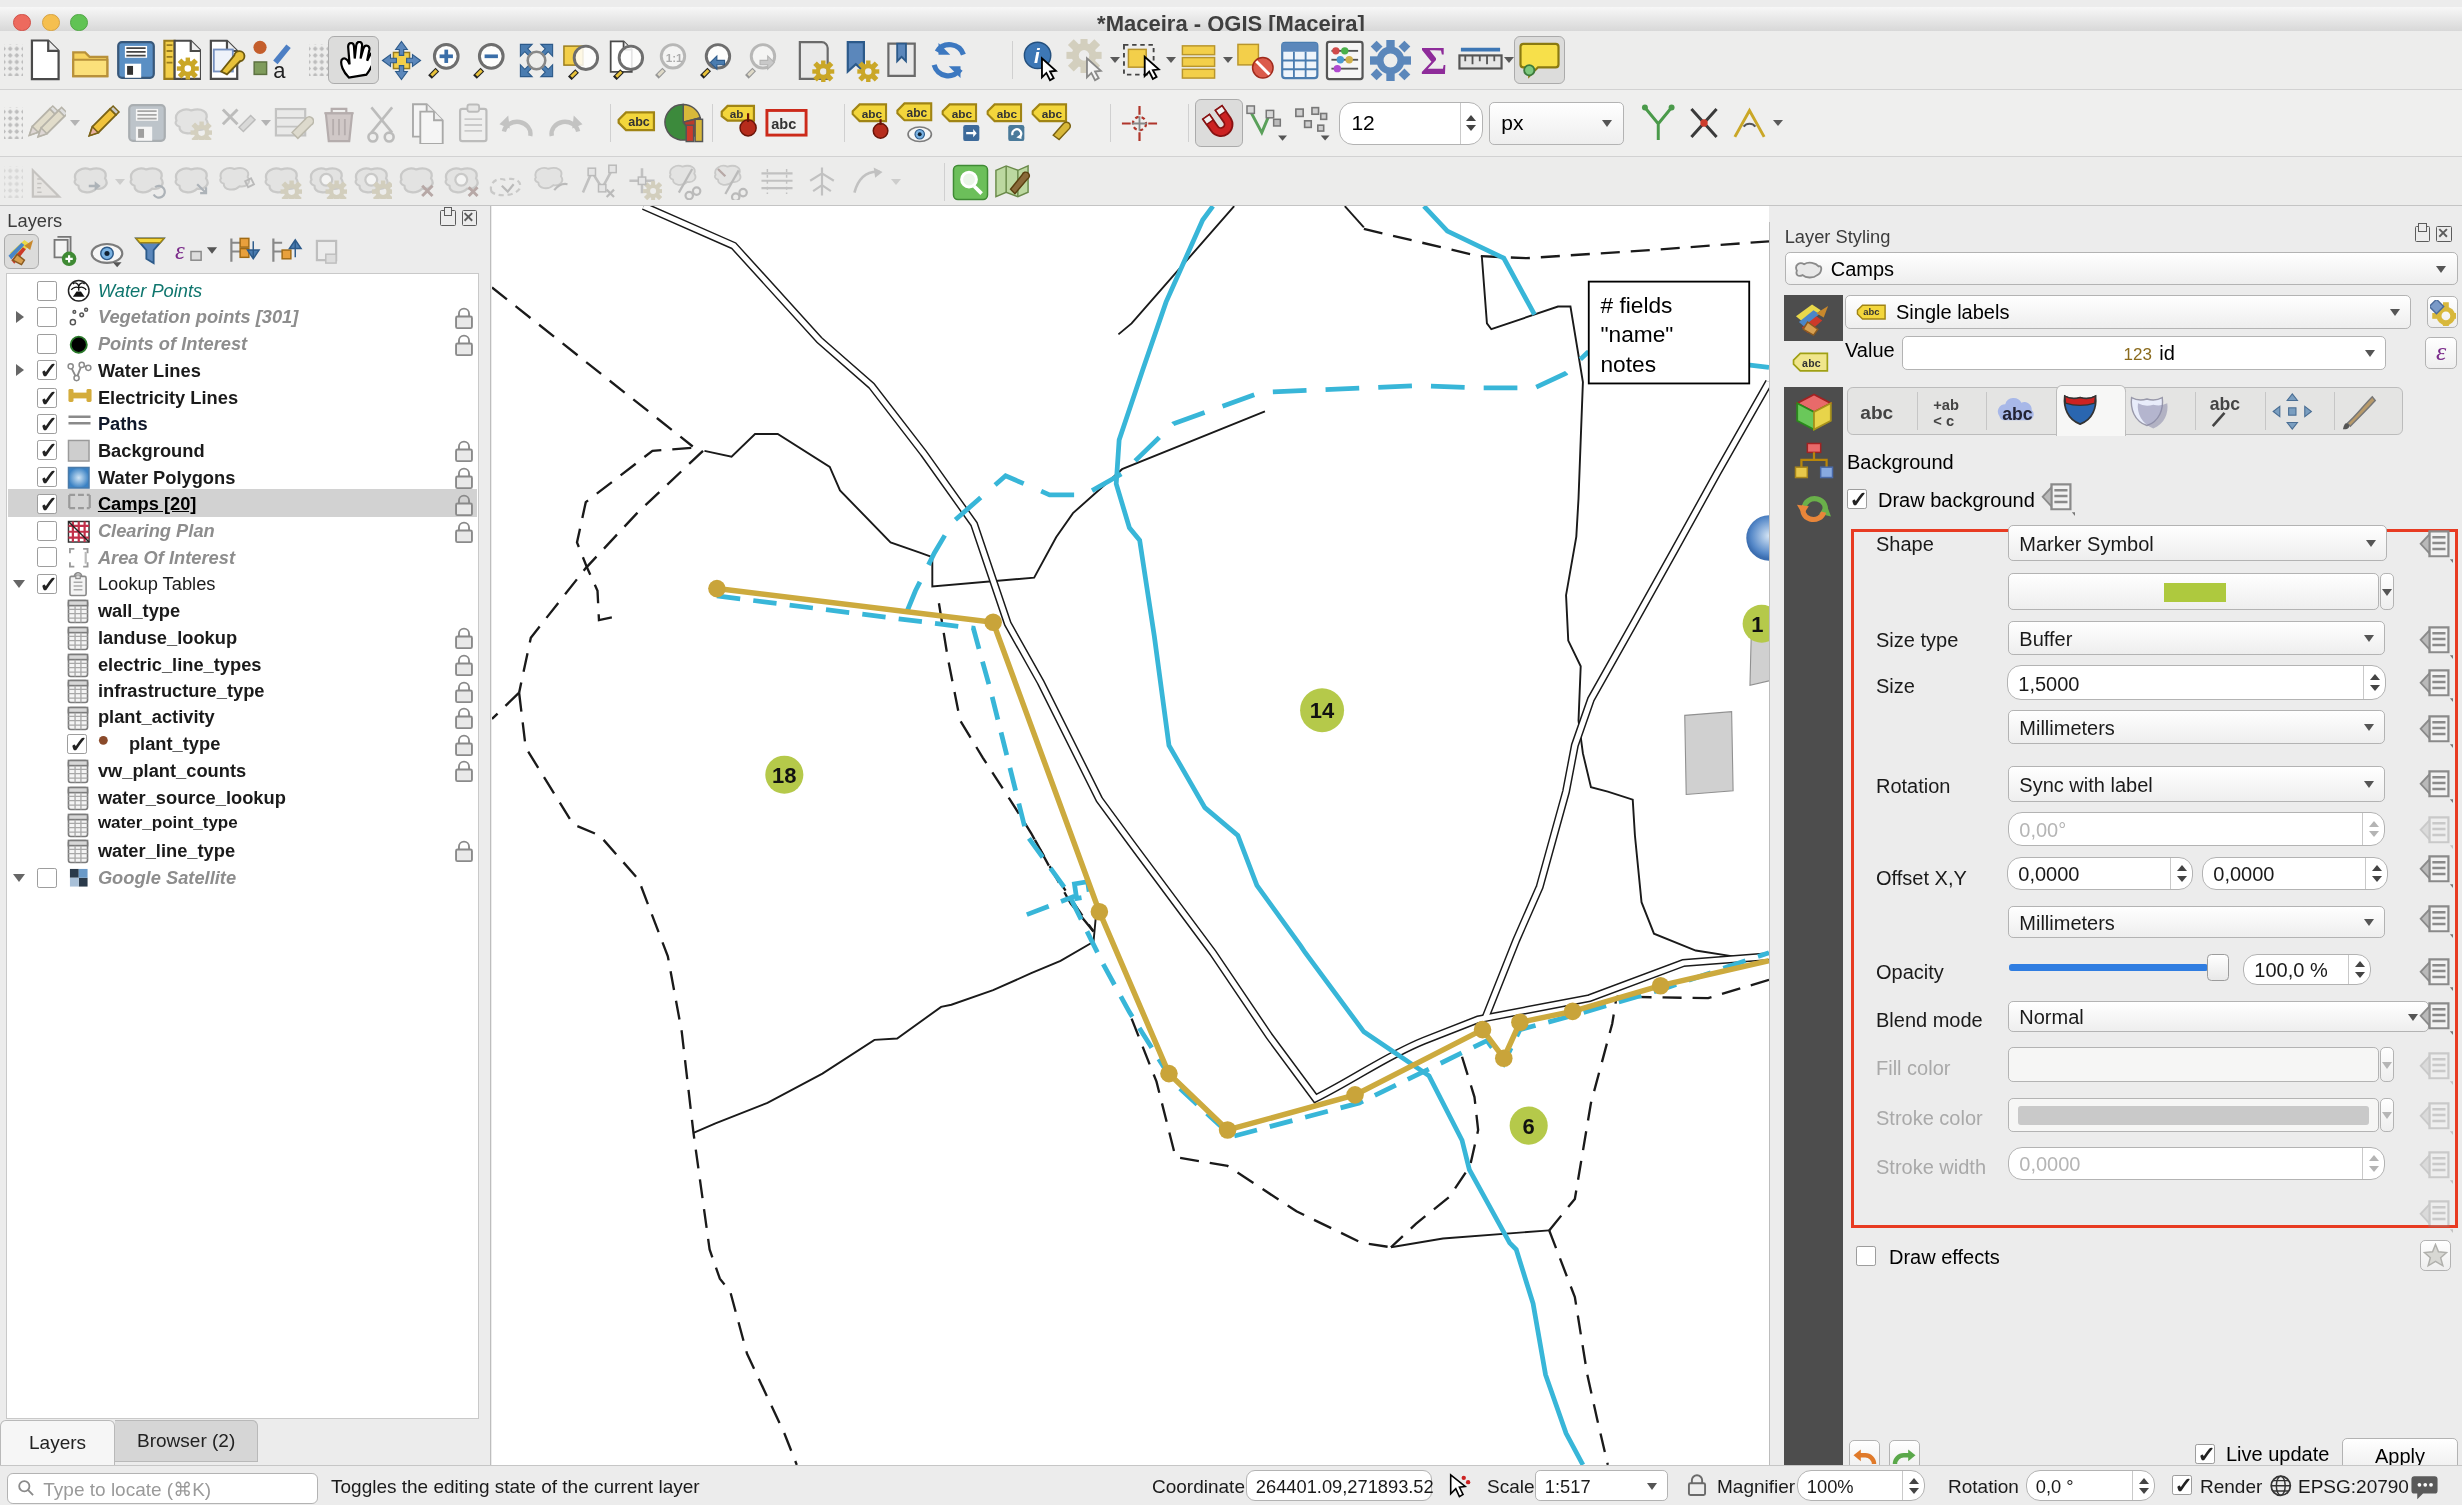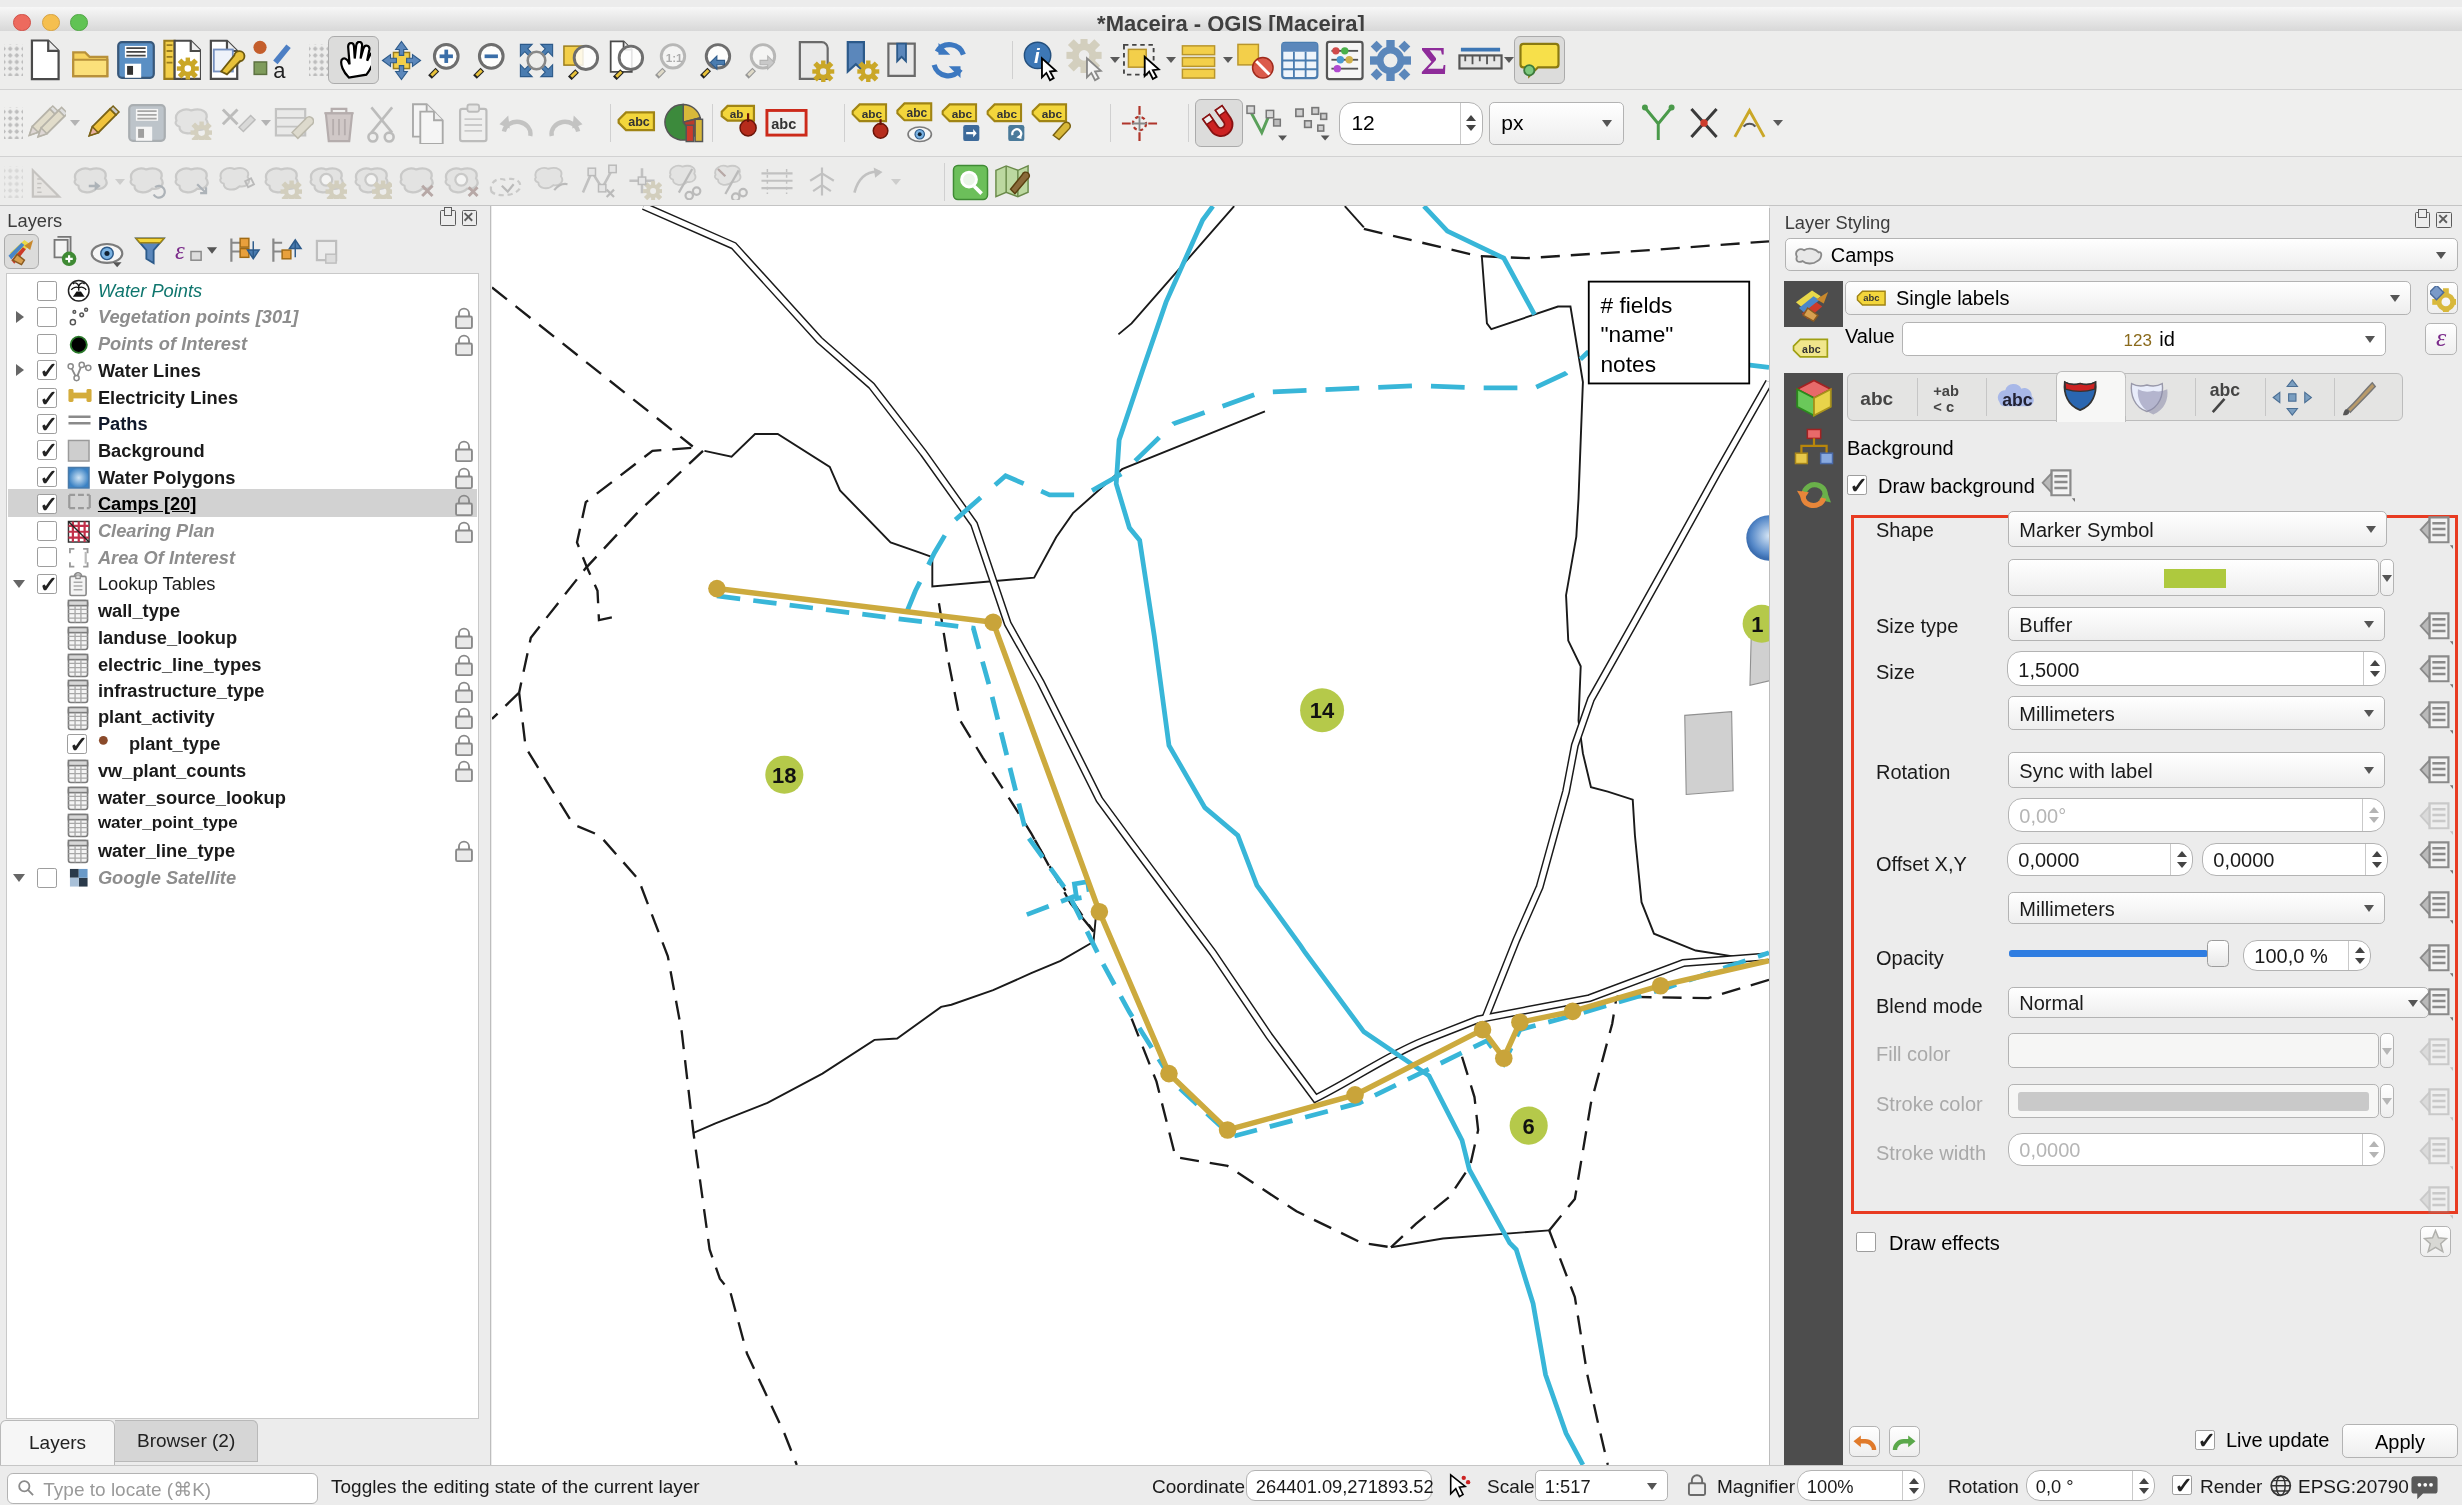--- a/index.html
+++ b/index.html
@@ -28,21 +28,21 @@
     border-left:5.9px solid transparent; border-right:5.9px solid transparent; border-top:7.3px solid #555; }
   .spinbox { background:#ffffff; border:0.7px solid #b3b3b3; border-radius:14px; position:relative; }
   .spin { position:absolute; right:0; top:0; bottom:0; width:22px; border-left:0.7px solid #c9c9c9; display:flex; flex-direction:column; align-items:center; justify-content:center; gap:4.4px;}
   .spin .up { width:0;height:0;border-left:5.1px solid transparent;border-right:5.1px solid transparent;border-bottom:6.6px solid #444;}
   .spin .dn { width:0;height:0;border-left:5.1px solid transparent;border-right:5.1px solid transparent;border-top:6.6px solid #444;}
   .cb { width:20px; height:20px; background:#fff; border:1.1px solid #9d9d9d; border-radius:2.2px; position:relative; }
   .cb.on:before { content:"✓"; position:absolute; left:1.5px; top:-2.9px; font-size:22px; font-weight:bold; color:#222; }
   
   #leftpanel { position:absolute; left:0; top:206px; width:491px; height:1259px; background:#ececec; border-right:0.7px solid #bdbdbd; }
   #map { position:absolute; left:492px; top:206px; width:1277px; height:1259px; background:#ffffff; }
-  #rightpanel { position:absolute; left:1769px; top:208px; width:693px; height:1259px; background:#ececec; border-left:0.7px solid #bdbdbd; }
+  #rightpanel { position:absolute; left:1769px; top:222px; width:693px; height:1259px; background:#ececec; border-left:0.7px solid #bdbdbd; }
   #statusbar { position:absolute; left:0; top:1465px; width:2462px; height:40px; background:#ececec; border-top:0.7px solid #c6c6c6; font-size:19px; color:#1a1a1a; }
   .ptitle { font-size:18.3px; color:#3c3c3c; }
   .winbtn { width:15.4px; height:15.4px; border:1.5px solid #5c5c5c; border-radius:1.5px; position:relative; display:inline-block; }
 </style></head>
 <body>
 <div id="titlebar">
   <div class="tl" style="left:13px; background:#ed6a5e; border:0.7px solid #d05048;"></div>
   <div class="tl" style="left:42px; background:#f5bf4f; border:0.7px solid #d6a243;"></div>
   <div class="tl" style="left:70px; background:#61c354; border:0.7px solid #52a647;"></div>
   <div id="title">*Maceira - QGIS [Maceira]</div>

